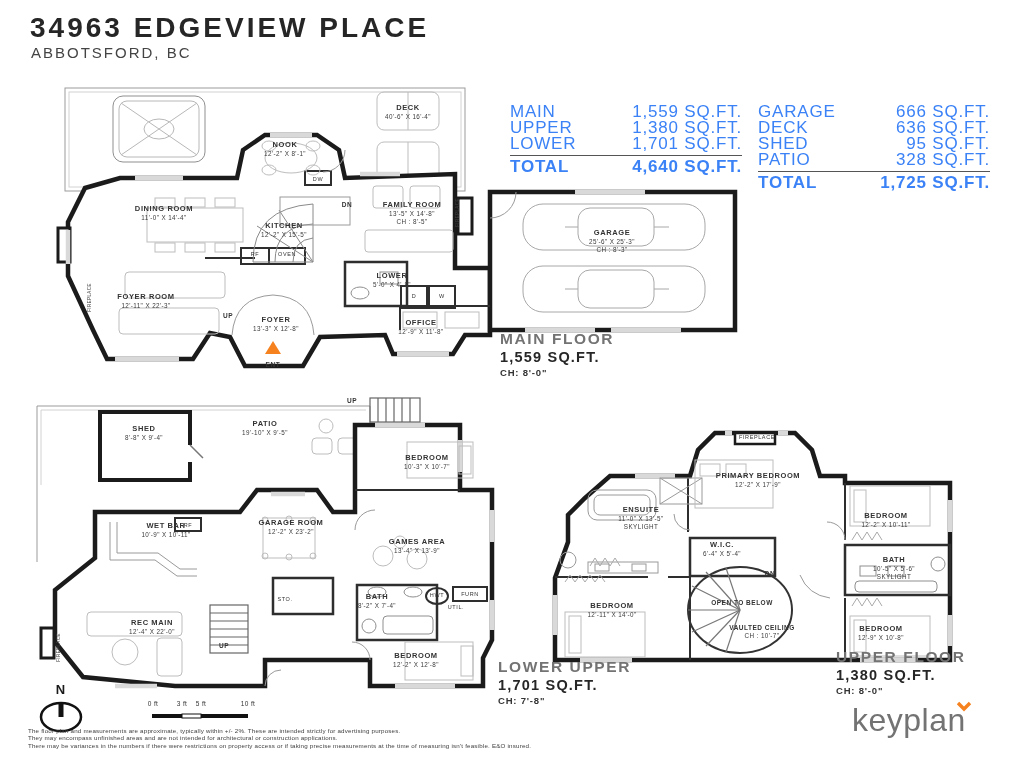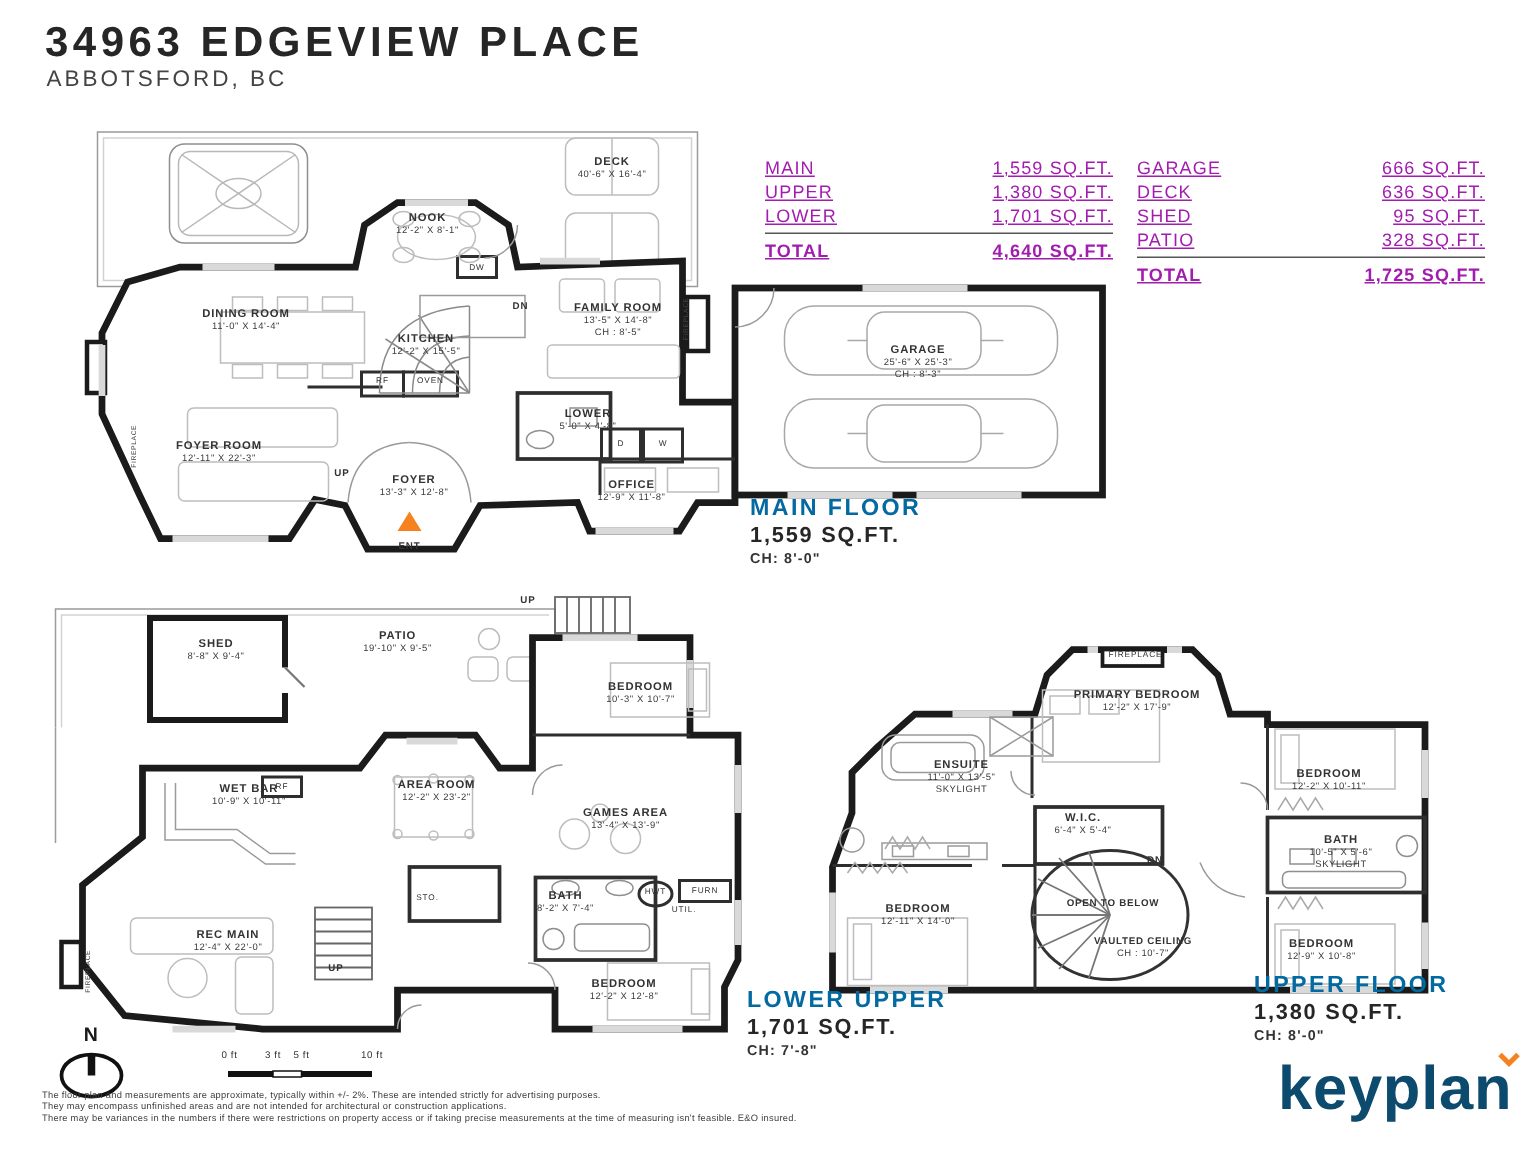--- a/index.html
+++ b/index.html
@@ -4,55 +4,55 @@
 <style>
   html,body{margin:0;padding:0;}
   body{width:1024px;height:768px;position:relative;background:#ffffff;
        font-family:"Liberation Sans",sans-serif;color:#2e2e2e;overflow:hidden;}
   
   .title{position:absolute;left:30px;top:12px;font-size:28px;font-weight:700;
          letter-spacing:3px;color:#262626;}
   .subtitle{position:absolute;left:31px;top:44px;font-size:15px;font-weight:400;
          letter-spacing:2px;color:#444;}
   
-  .area-table{position:absolute;width:232px;font-size:12px;letter-spacing:.8px;color:#a21caf;text-decoration:underline;}
+  .area-table{position:absolute;width:232px;font-size:17px;letter-spacing:.8px;color:#3b82f6;}
   .ar{display:flex;justify-content:space-between;height:16px;align-items:center;}
   .ar.total{border-top:1.5px solid #555;margin-top:3px;padding-top:3px;font-weight:700;}
   
   svg.plan{position:absolute;}
   
   .rl{position:absolute;transform:translateX(-50%);text-align:center;white-space:nowrap;}
   .rn{font-size:7.5px;font-weight:700;letter-spacing:.6px;color:#333;}
   .rn2{font-size:6.5px;font-weight:700;letter-spacing:.5px;color:#333;}
   .rd{font-size:6.3px;letter-spacing:.4px;color:#3a3a3a;margin-top:1px;}
   
   .mk{position:absolute;transform:translateX(-50%);font-size:6.5px;letter-spacing:.6px;
       color:#333;font-weight:600;white-space:nowrap;}
   .mkb{font-size:5.5px;font-weight:400;}
   .mkv{position:absolute;font-size:4.5px;letter-spacing:.4px;color:#444;
        transform:rotate(-90deg);transform-origin:center;white-space:nowrap;}
   
   .floor-label{position:absolute;white-space:nowrap;}
-  .fl-name{font-size:15.5px;font-weight:600;letter-spacing:1.6px;color:#0369a1;}
+  .fl-name{font-size:15.5px;font-weight:600;letter-spacing:1.6px;color:#737373;}
   .fl-area{font-size:14.5px;font-weight:600;letter-spacing:1.2px;color:#262626;margin-top:1px;}
   .fl-ch{font-size:9.5px;font-weight:600;letter-spacing:.8px;color:#333;margin-top:2px;}
   
   .compass{position:absolute;text-align:center;width:46px;}
   .compass .n{font-size:13px;font-weight:700;letter-spacing:1px;color:#1a1a1a;}
   
   .scalebar{position:absolute;width:118px;height:24px;}
   .scalebar .sl{position:absolute;top:0;transform:translateX(-50%);font-size:6.5px;
       letter-spacing:.4px;color:#333;}
   .scalebar svg{position:absolute;left:0;top:11px;}
   
   .disclaimer{position:absolute;left:28px;top:727px;width:660px;font-size:6.2px;
       line-height:7.4px;color:#3d3d3d;letter-spacing:.2px;}
   
   .logo{position:absolute;left:852px;top:702px;}
-  .logo .lt{font-size:41px;font-weight:700;letter-spacing:.5px;color:#0c4a6e;}
+  .logo .lt{font-size:32px;font-weight:400;letter-spacing:.5px;color:#737373;}
   .logo svg{position:absolute;right:-6px;top:-1px;}
 </style>
 </head>
 <body>
 
 <div class="title">34963 EDGEVIEW PLACE</div>
 <div class="subtitle">ABBOTSFORD, BC</div>
 
 <div class="area-table" style="left:510px;top:104px">
   <div class="ar">
@@ -414,41 +414,41 @@
   </div>
 <div class="rl" style="left:427px;top:453px">
     <div class="rn">BEDROOM</div>
     <div class="rd">10'-3" X 10'-7"</div>
   </div>
 <div class="rl" style="left:166px;top:521px">
     <div class="rn">WET BAR</div>
     <div class="rd">10'-9" X 10'-11"</div>
   </div>
 <div class="rl" style="left:291px;top:518px">
-    <div class="rn">AREA ROOM</div>
+    <div class="rn">GARAGE ROOM</div>
     <div class="rd">12'-2" X 23'-2"</div>
   </div>
 <div class="rl" style="left:417px;top:537px">
     <div class="rn">GAMES AREA</div>
     <div class="rd">13'-4" X 13'-9"</div>
   </div>
 <div class="rl" style="left:377px;top:592px">
     <div class="rn">BATH</div>
     <div class="rd">8'-2" X 7'-4"</div>
   </div>
 <div class="rl" style="left:152px;top:618px">
     <div class="rn">REC MAIN</div>
     <div class="rd">12'-4" X 22'-0"</div>
   </div>
 <div class="rl" style="left:416px;top:651px">
     <div class="rn">BEDROOM</div>
     <div class="rd">12'-2" X 12'-8"</div>
   </div>
 
-<div class="rl" style="left:758px;top:458px">
+<div class="rl" style="left:758px;top:471px">
     <div class="rn">PRIMARY BEDROOM</div>
     <div class="rd">12'-2" X 17'-9"</div>
   </div>
 <div class="rl" style="left:641px;top:505px">
     <div class="rn">ENSUITE</div>
     <div class="rd">11'-0" X 13'-5"</div>
     <div class="rd">SKYLIGHT</div>
   </div>
 <div class="rl" style="left:886px;top:511px">
     <div class="rn">BEDROOM</div>

